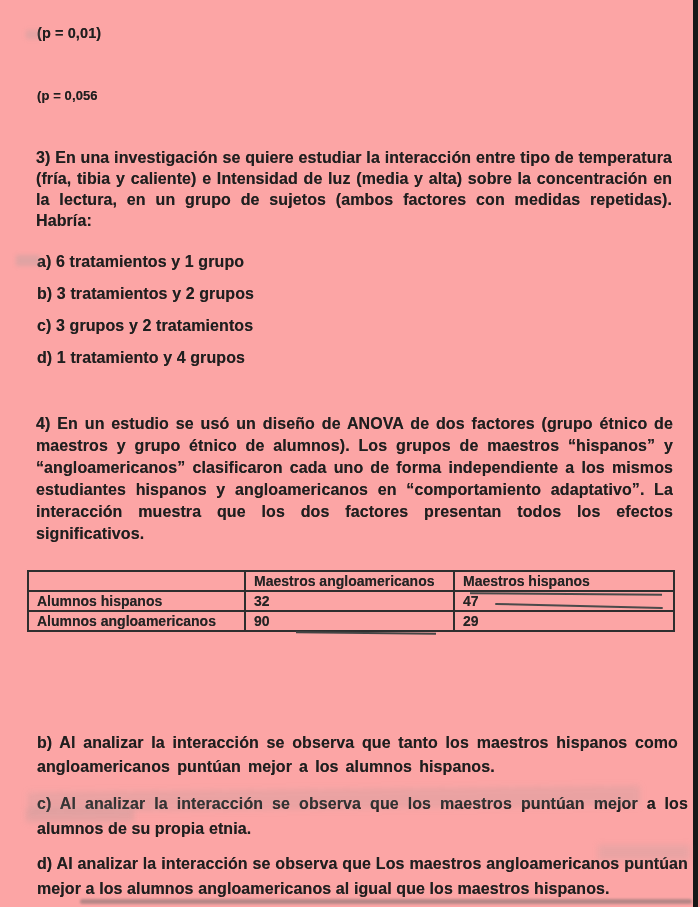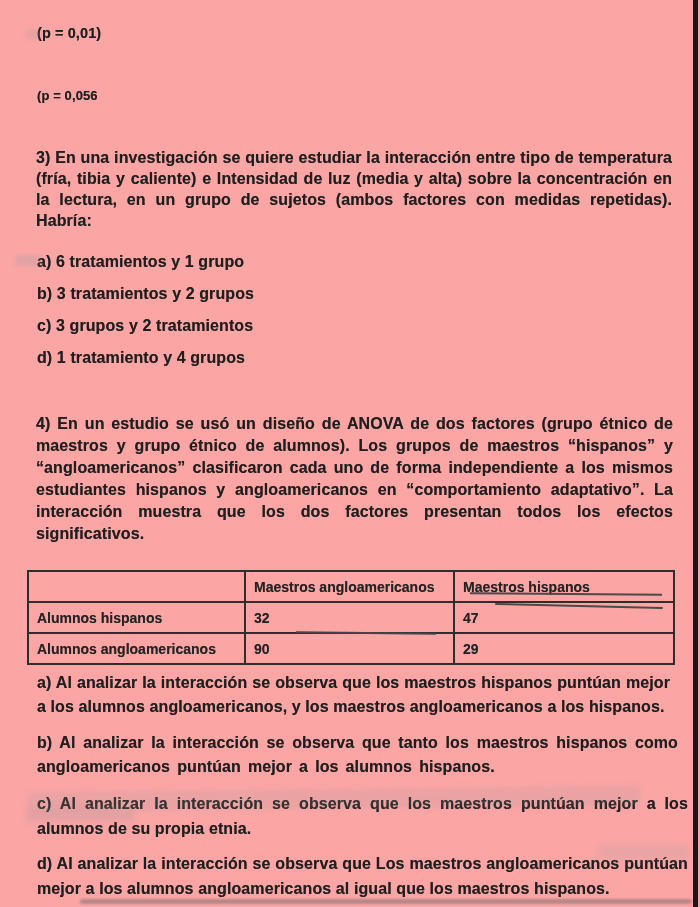--- a/index.html
+++ b/index.html
@@ -34,21 +34,21 @@
   #q4text { left:36px; top:413px; width:637px; line-height:22px; word-spacing:1.5px; }
 
   #resultsTable {
     position:absolute; left:27px; top:570px;
     border-collapse:collapse;
     table-layout:fixed;
   }
   #resultsTable td {
     box-sizing:border-box;
     border:2px solid #2e2e2e;
-    height:31px;
+    height:20px;
     padding:0 8px;
     font-size:14px; font-weight:600;
     color:#242424;
     overflow:hidden; white-space:nowrap;
     text-shadow:0 0 .4px rgba(20,20,20,.5);
   }
   #resultsTable .c1 { width:217px; }
   #resultsTable .c2 { width:209px; }
   #resultsTable .c3 { width:220px; }
 
@@ -103,21 +103,20 @@
       <td class="c3">47</td>
     </tr>
     <tr>
       <td class="c1">Alumnos angloamericanos</td>
       <td class="c2">90</td>
       <td class="c3">29</td>
     </tr>
   </tbody>
     </table>
 
-  <div class="txt just" id="q4a">a) Al analizar la interacción se observa que los maestros hispanos puntúan mejor a los alumnos angloamericanos, y los maestros angloamericanos a los hispanos.</div>
   <div class="txt just" id="q4c">c) Al analizar la interacción se observa que los maestros puntúan mejor a los alumnos de su propia etnia.</div>
   <div class="txt just" id="q4b">b) Al analizar la interacción se observa que tanto los maestros hispanos como angloamericanos puntúan mejor a los alumnos hispanos.</div>
   <div class="txt just" id="q4d">d) Al analizar la interacción se observa que Los maestros angloamericanos puntúan mejor a los alumnos angloamericanos al igual que los maestros hispanos.</div>
 
   <div class="artifact" id="edgeRight"></div>
   <div class="artifact" id="bottomShadow"></div>
   <div class="artifact" id="smudgeTop"></div>
   <div class="artifact" id="smudgeA"></div>
   <div class="artifact" id="smudgeC1"></div>
   <div class="artifact" id="smudgeC2"></div>

